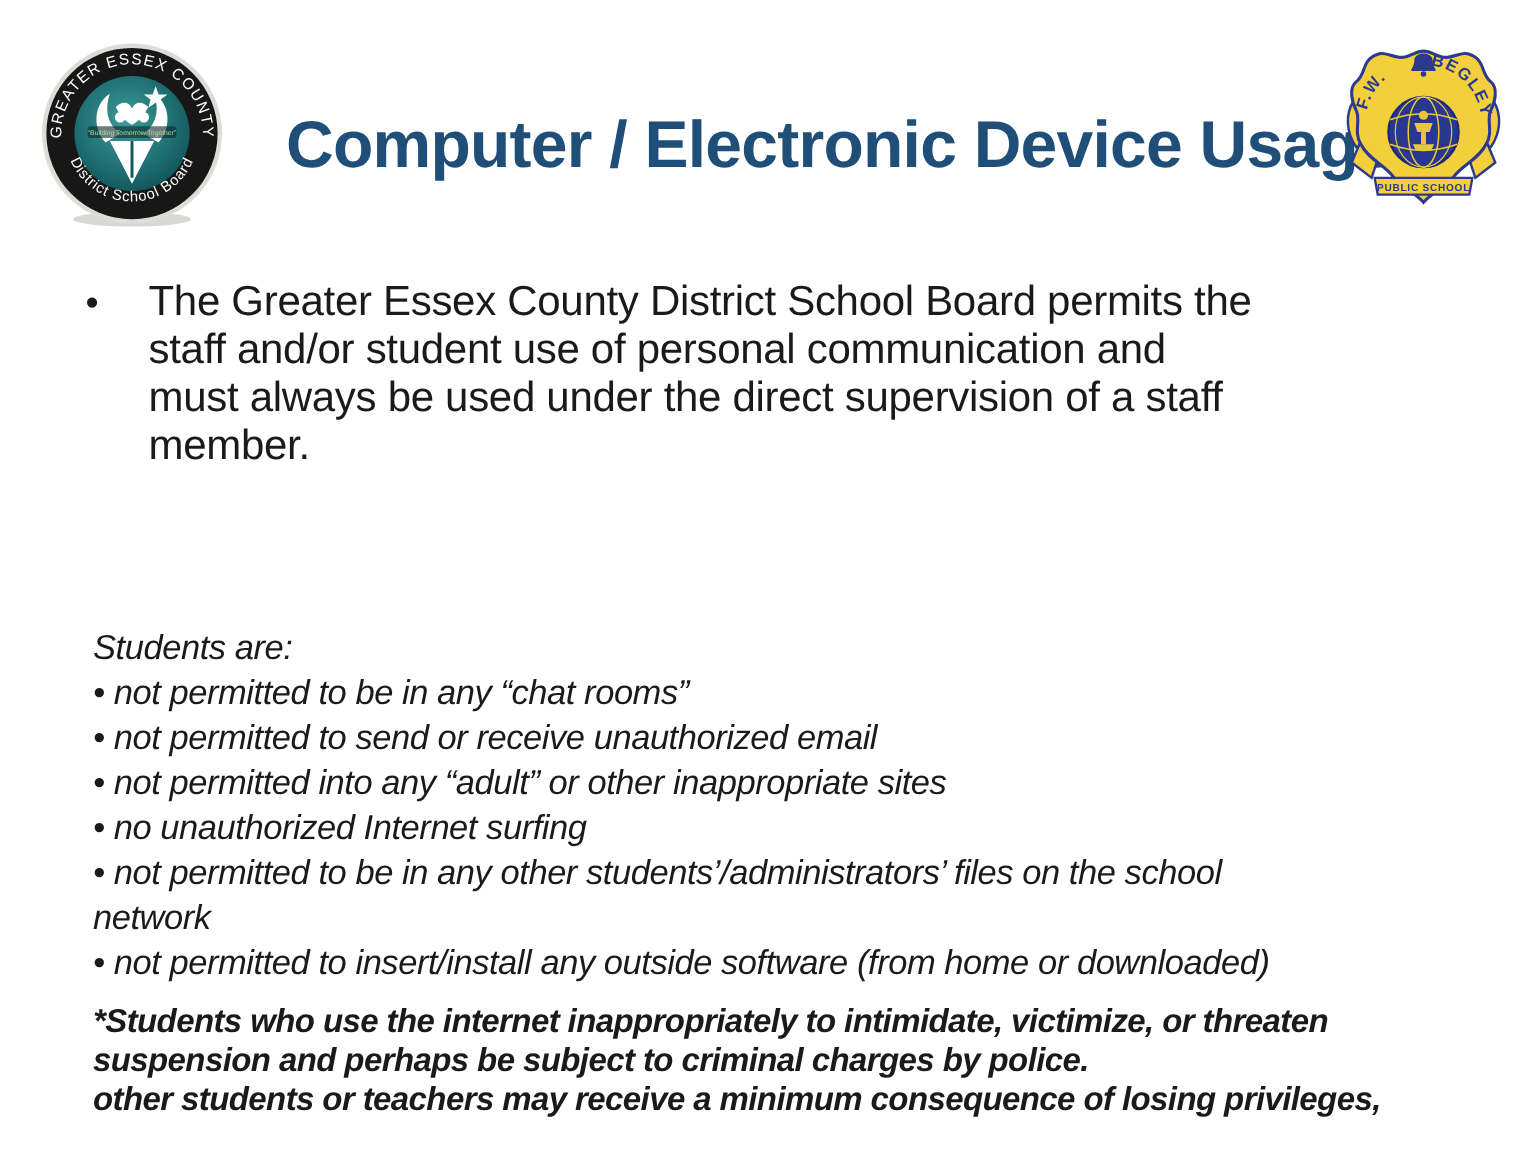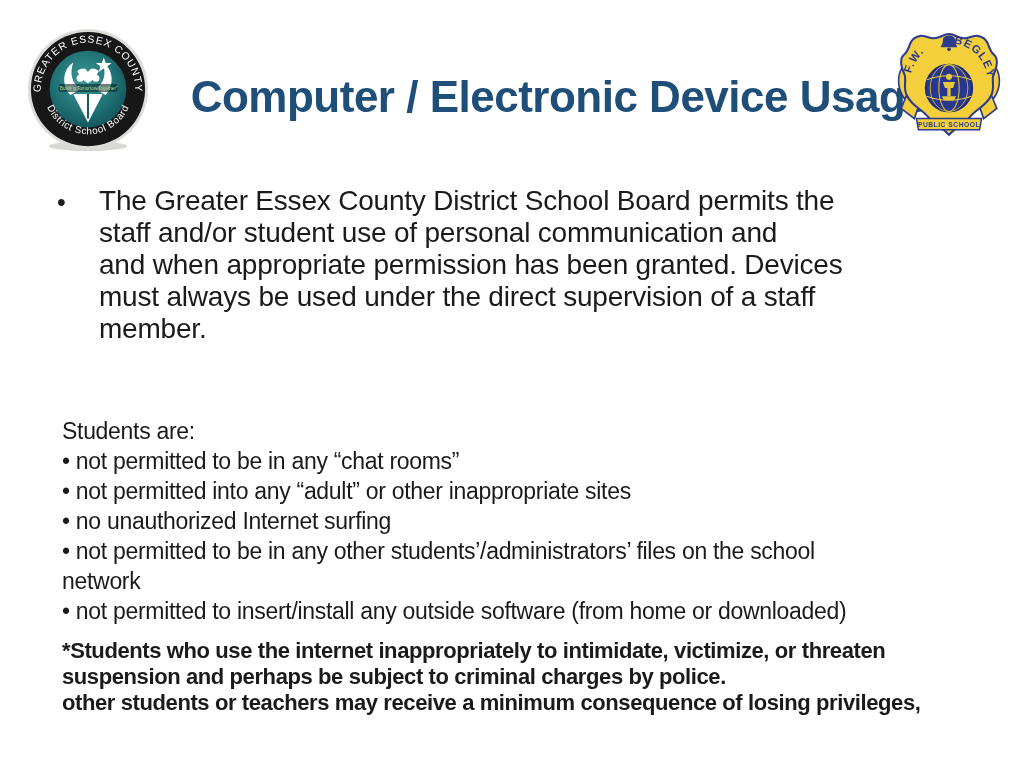--- a/index.html
+++ b/index.html
@@ -18,21 +18,21 @@
     position:absolute;left:57px;top:185px;display:flex;align-items:flex-start;
     font-size:28px;line-height:32px;letter-spacing:-0.2px;color:#1a1a1a;
   }
   .main-para .marker{width:42px;flex:0 0 42px;font-size:25px;line-height:34px;}
   .pline{white-space:nowrap;}
 
   .students{
     position:absolute;left:62px;top:416px;font-size:23px;line-height:30px;
     letter-spacing:-0.3px;color:#1a1a1a;
   }
-  .students .sline{white-space:nowrap;}
+  .students .sline{white-space:nowrap;font-style:italic;}
   .footnote{
     margin-top:12px;font-weight:600;font-size:22px;line-height:26px;letter-spacing:-0.4px;
   }
   .footnote .sline{white-space:nowrap;}
 
   svg text{font-family:"Liberation Sans",sans-serif;}
 </style>
 </head>
 <body>
 
@@ -124,29 +124,29 @@
 
     <path d="M 24,88 L 88,88 L 86,99 L 26,99 Z" fill="#F2CF3B" stroke="#2B3990" stroke-width="1.5"></path>
     <text x="56" y="96.4" font-size="6.6" font-weight="bold" fill="#2B3990" text-anchor="middle" letter-spacing="0.5">PUBLIC SCHOOL</text>
   </svg>
 
   <div class="main-para">
     <span class="marker">•</span>
     <div>
       <div class="pline">The Greater Essex County District School Board permits the</div>
       <div class="pline">staff and/or student use of personal communication and</div>
-      <div class="pline">and when appropriate permission has been granted. Devices</div>
       <div class="pline">must always be used under the direct supervision of a staff</div>
       <div class="pline">member.</div>
     </div>
   </div>
 
   <div class="students">
     <div class="sline">Students are:</div>
     <div class="sline">• not permitted to be in any “chat rooms”</div>
+    <div class="sline">• not permitted to send or receive unauthorized email</div>
     <div class="sline">• not permitted into any “adult” or other inappropriate sites</div>
     <div class="sline">• no unauthorized Internet surfing</div>
     <div class="sline">• not permitted to be in any other students’/administrators’ files on the school</div>
     <div class="sline">network</div>
     <div class="sline">• not permitted to insert/install any outside software (from home or downloaded)</div>
     <div class="footnote">
       <div class="sline">*Students who use the internet inappropriately to intimidate, victimize, or threaten</div>
       <div class="sline">suspension and perhaps be subject to criminal charges by police.</div>
       <div class="sline">other students or teachers may receive a minimum consequence of losing privileges,</div>
     </div>

